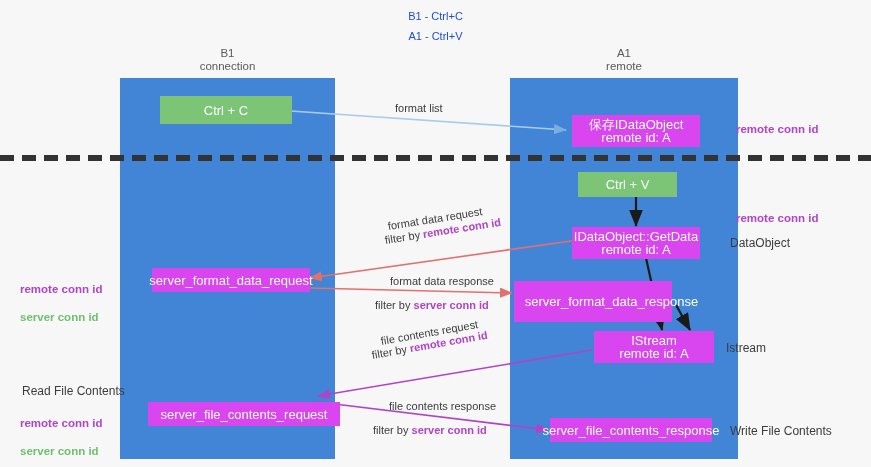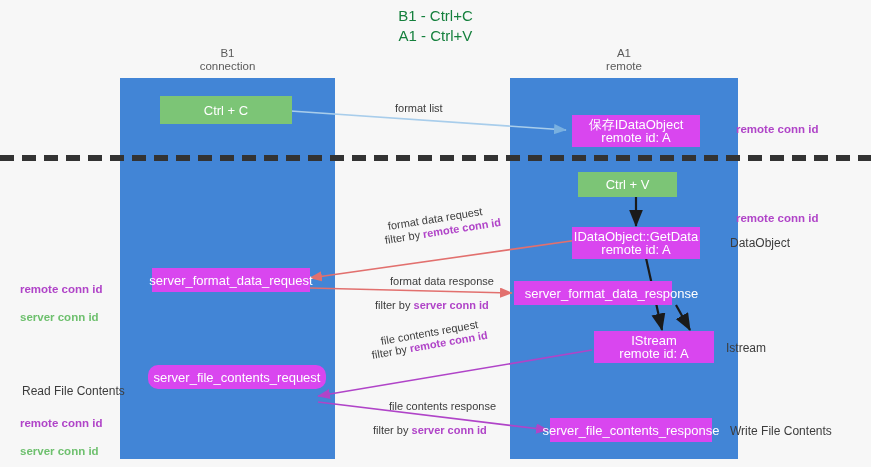--- a/index.html
+++ b/index.html
@@ -18,23 +18,23 @@
   #canvas {
     position: absolute;
     inset: 0;
   }
   .abs { position: absolute; }
 
   
   #title {
     left: 0; right: 0; top: 6px;
     text-align: center;
-    font-size: 15px;
+    font-size: 11px;
     line-height: 20px;
-    color: #15803d;
+    color: #1d4ed8;
     white-space: pre-line;
   }
 
   
   .col-head {
     text-align: center;
     font-size: 11.5px;
     line-height: 13px;
     color: #5a5a5a;
     white-space: pre-line;
@@ -180,33 +180,33 @@
 
   <div class="abs box box-orange" style="left:572px; top:227px; width:128px; height:32px;">IDataObject::GetData
 remote id: A</div>
 
   <div class="abs side-label c-remote legend" style="left:736px; top:211px;">remote conn id</div>
 
   <div class="abs side-label" style="left:730px; top:236px;">DataObject</div>
 
   <div class="abs box box-orange" style="left:152px; top:268px; width:158px; height:24px;">server_format_data_request</div>
 
-  <div class="abs box box-orange" style="left:514px; top:281px; width:158px; height:24px;padding-left:41px;">server_format_data_response</div>
+  <div class="abs box box-orange" style="left:514px; top:281px; width:158px; height:41px;padding-left:41px;">server_format_data_response</div>
 
   <div class="abs legend" style="left:20px; top:268px;">
     <div class="c-remote">remote conn id</div>
     <div class="c-server">server conn id</div>
   </div>
 
   <div class="abs box box-orange" style="left:594px; top:331px; width:120px; height:32px;">IStream
 remote id: A</div>
 
   <div class="abs side-label" style="left:726px; top:341px;">Istream</div>
 
-  <div class="abs box box-orange" style="left:148px; top:365px; width:178px; height:24px;border-radius:10px;">server_file_contents_request</div>
+  <div class="abs box box-orange" style="left:148px; top:402px; width:192px; height:24px;">server_file_contents_request</div>
 
   <div class="abs box box-orange" style="left:550px; top:418px; width:162px; height:24px;">server_file_contents_response</div>
 
   <div class="abs side-label" style="left:730px; top:424px;">Write File Contents</div>
 
   <div class="abs side-label" style="left:22px; top:384px;">Read File Contents</div>
 
   <div class="abs legend" style="left:20px; top:402px;">
     <div class="c-remote">remote conn id</div>
     <div class="c-server">server conn id</div>

